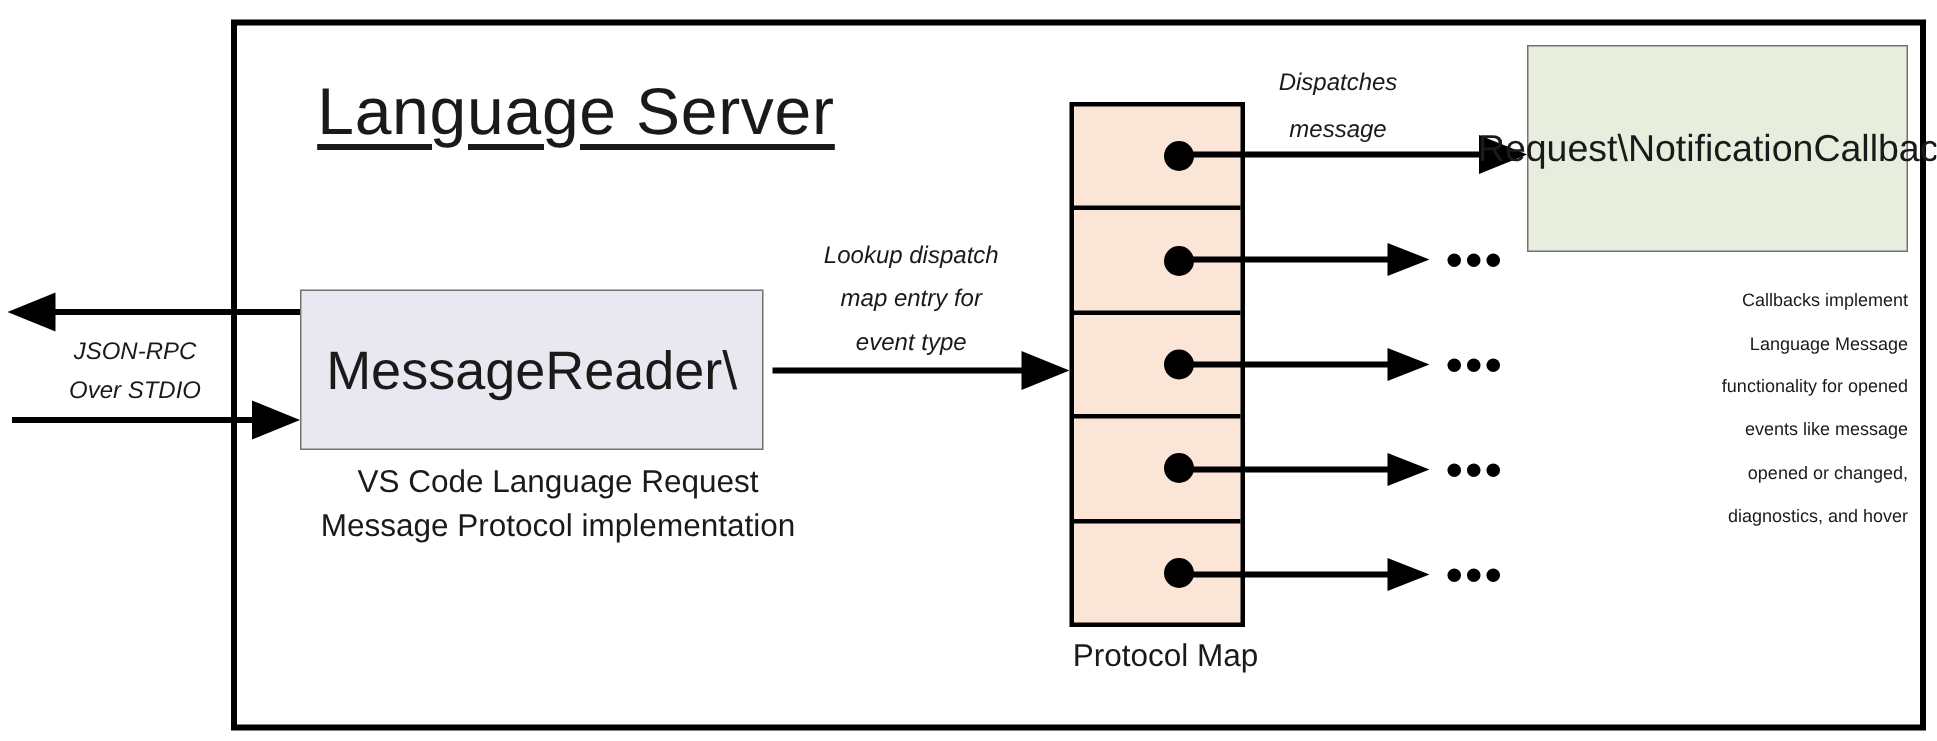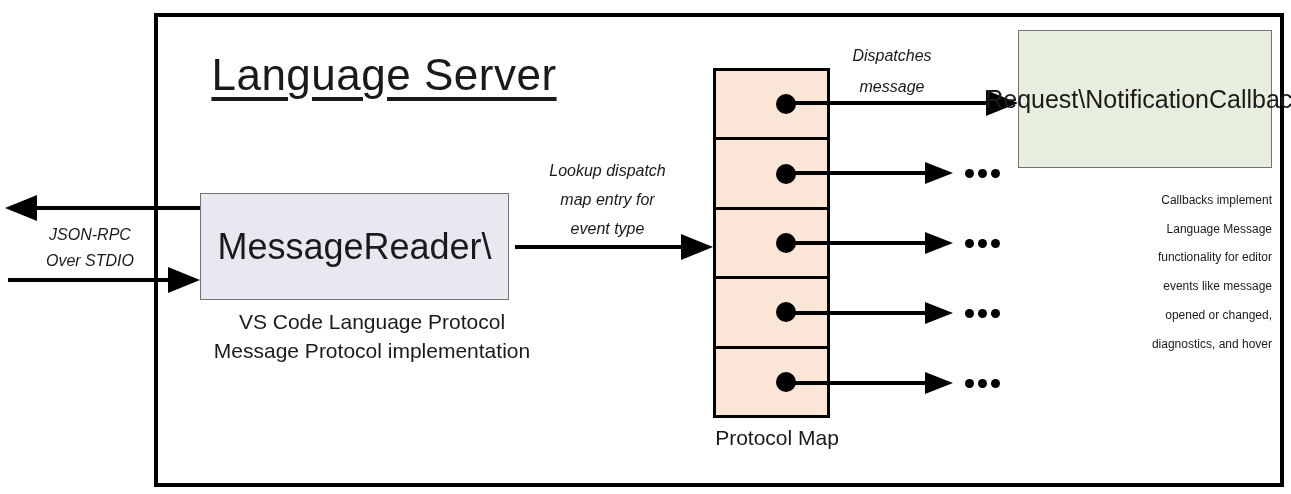--- a/index.html
+++ b/index.html
@@ -65,21 +65,21 @@
 
   <div class="abs italic-label io-label">
     <div>JSON-RPC</div>
     <div>Over STDIO</div>
   </div>
 
   <div class="abs box reader-box" style="background: rgb(233, 232, 241);">
     <div>MessageReader\</div>
   </div>
   <div class="abs caption reader-caption">
-    <div>VS Code Language Protocol</div>
+    <div>VS Code Language Request</div>
     <div>Message Protocol implementation</div>
   </div>
 
   <div class="abs italic-label lookup-label">
     <div>Lookup dispatch</div>
     <div>map entry for</div>
     <div>event type</div>
   </div>
   <div class="hline" style="left:515px;top:245px;width:170px;"></div>
   <div class="ah ah-right" style="left:681px;top:234px;"></div>
@@ -146,19 +146,19 @@
 
   <div class="abs box callback-box" style="background: rgb(231, 238, 221);">
     <div>Request\</div>
     <div>Notification</div>
     <div>Callback</div>
   </div>
 
   <div class="abs note">
     <div>Callbacks implement</div>
     <div>Language Message</div>
-    <div>functionality for editor</div>
+    <div>functionality for opened</div>
     <div>events like message</div>
     <div>opened or changed,</div>
     <div>diagnostics, and hover</div>
   </div>
 
 </div>
 
 </body></html>

